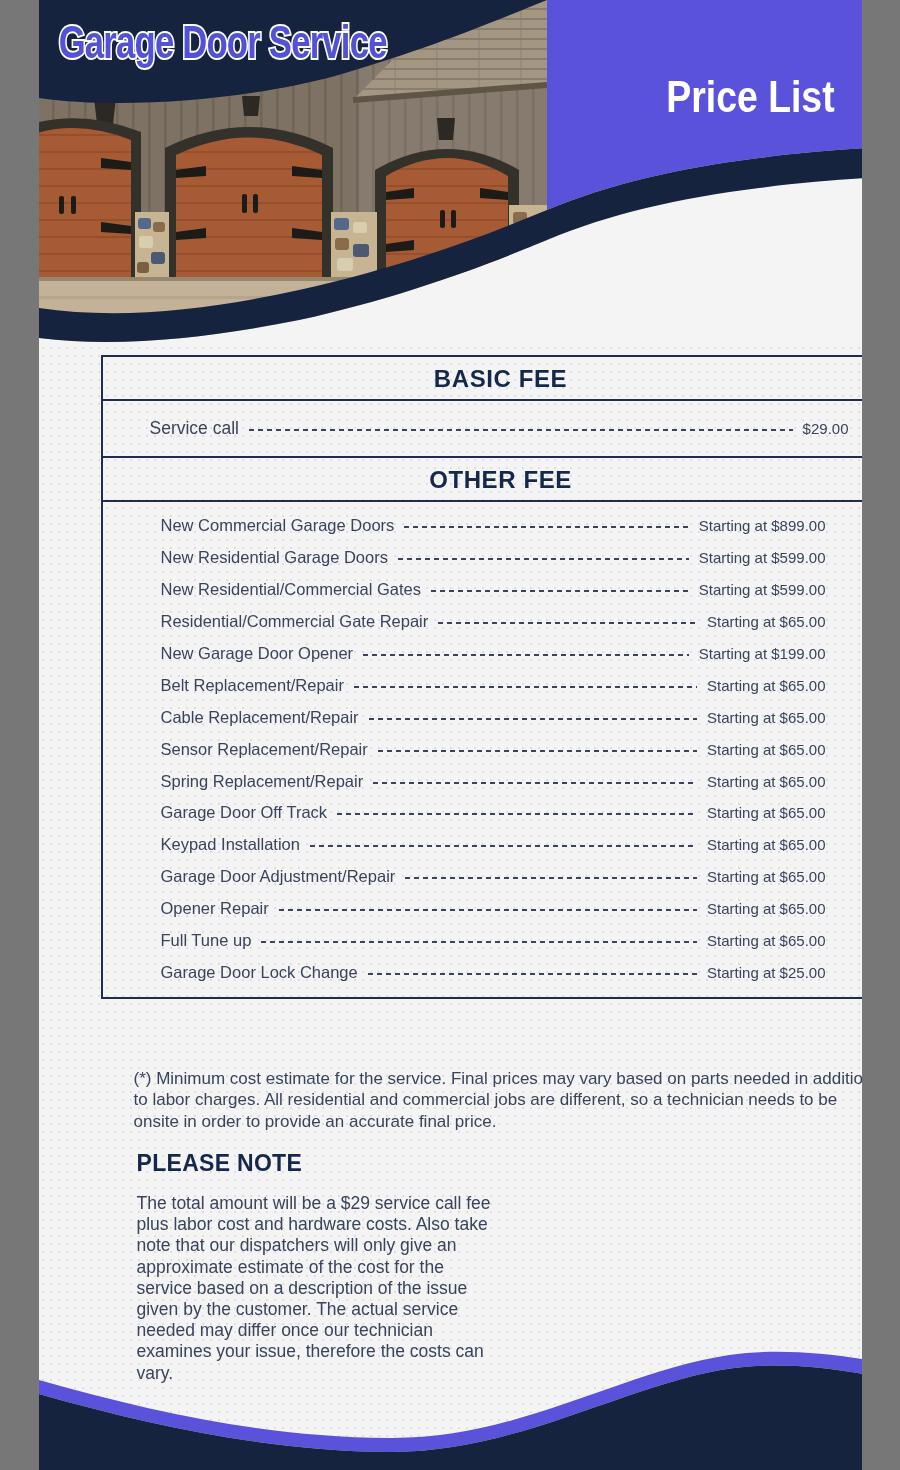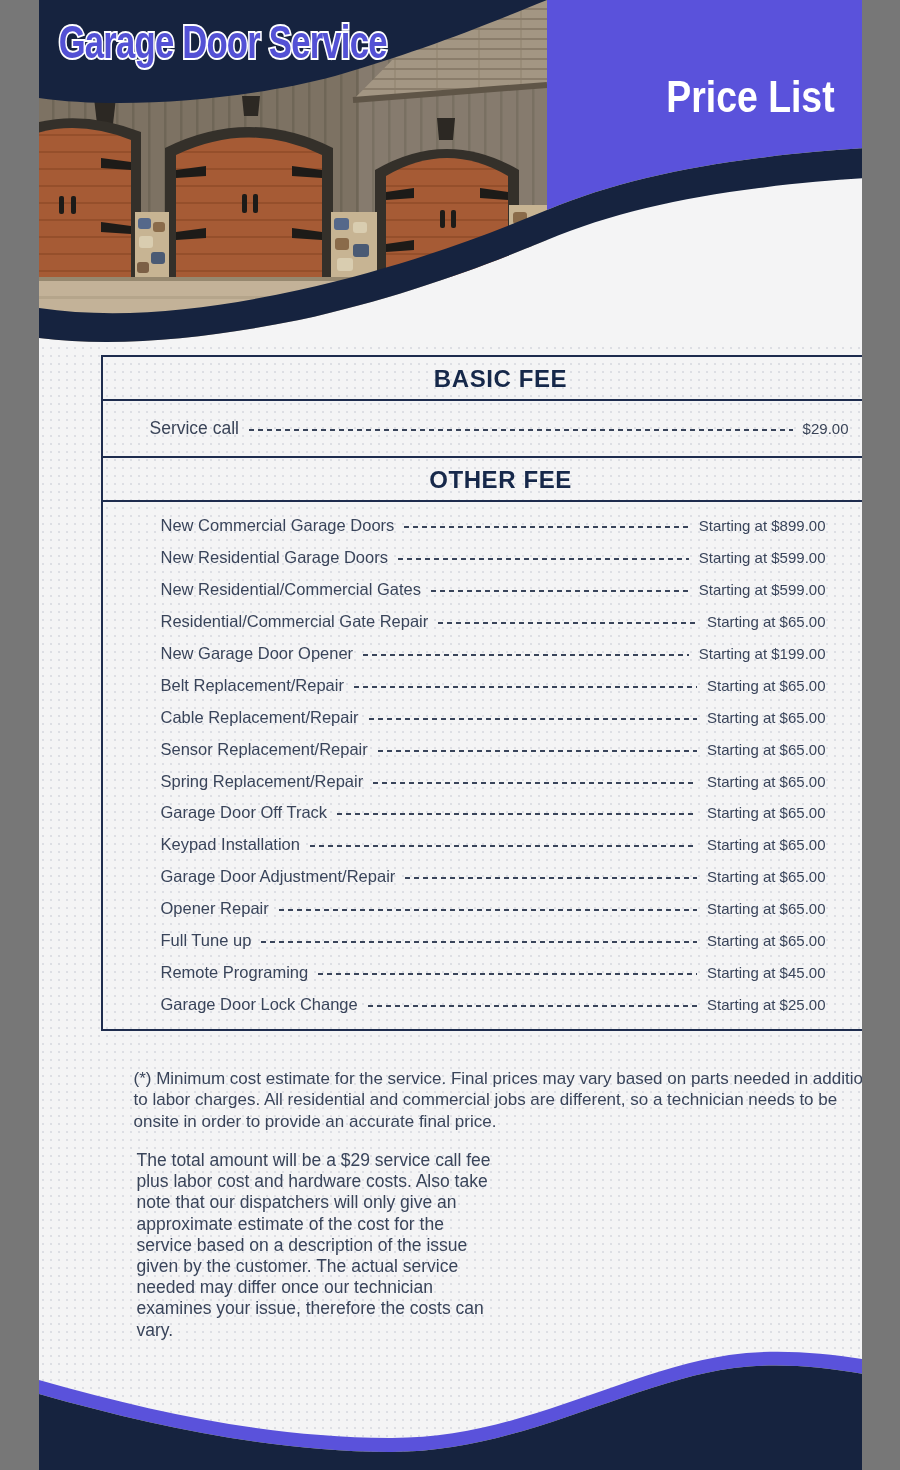--- a/index.html
+++ b/index.html
@@ -246,38 +246,34 @@
           <span class="leader"></span>
           <span class="price">Starting at $65.00</span>
         </div>
 
         <div class="fee-row">
           <span class="lbl">Full Tune up</span>
           <span class="leader"></span>
           <span class="price">Starting at $65.00</span>
         </div>
 
-        <div class="fee-row">
-          <span class="lbl">Remote Programing</span>
-          <span class="leader"></span>
-          <span class="price">Starting at $45.00</span>
-        </div>
 
         <div class="fee-row">
           <span class="lbl">Garage Door Lock Change</span>
           <span class="leader"></span>
           <span class="price">Starting at $25.00</span>
         </div>
 
       </div>
   </div>
 
   <div class="footnote">(*) Minimum cost estimate for the service. Final prices may vary based on parts needed in addition to labor charges. All residential and commercial jobs are different, so a technician needs to be onsite in order to provide an accurate final price.</div>
 
   <div class="col please-note">
+    <h3>PLEASE NOTE</h3>
     <div class="body">The total amount will be a $29 service call fee plus labor cost and hardware costs. Also take note that our dispatchers will only give an approximate estimate of the cost for the service based on a description of the issue given by the customer. The actual service needed may differ once our technician examines your issue, therefore the costs can vary.</div>
   </div>
 
 
   <svg class="ftr-svg" width="900" height="140" viewBox="0 0 140">
     <path d="M0,50 C120,84 230,107 350,108 C480,109 580,42 690,25 C760,15 843,30 900,46
              L900,62 C845,46 765,29 695,38 C590,52 480,123 350,122 C235,121 120,98 0,64 Z" fill="#5a52db"></path>
     <path d="M0,64 C120,98 235,121 350,122 C480,123 590,52 695,38 C765,29 845,46 900,62
              L900,140 L0,140 Z" fill="#16233f"></path>
   </svg>

